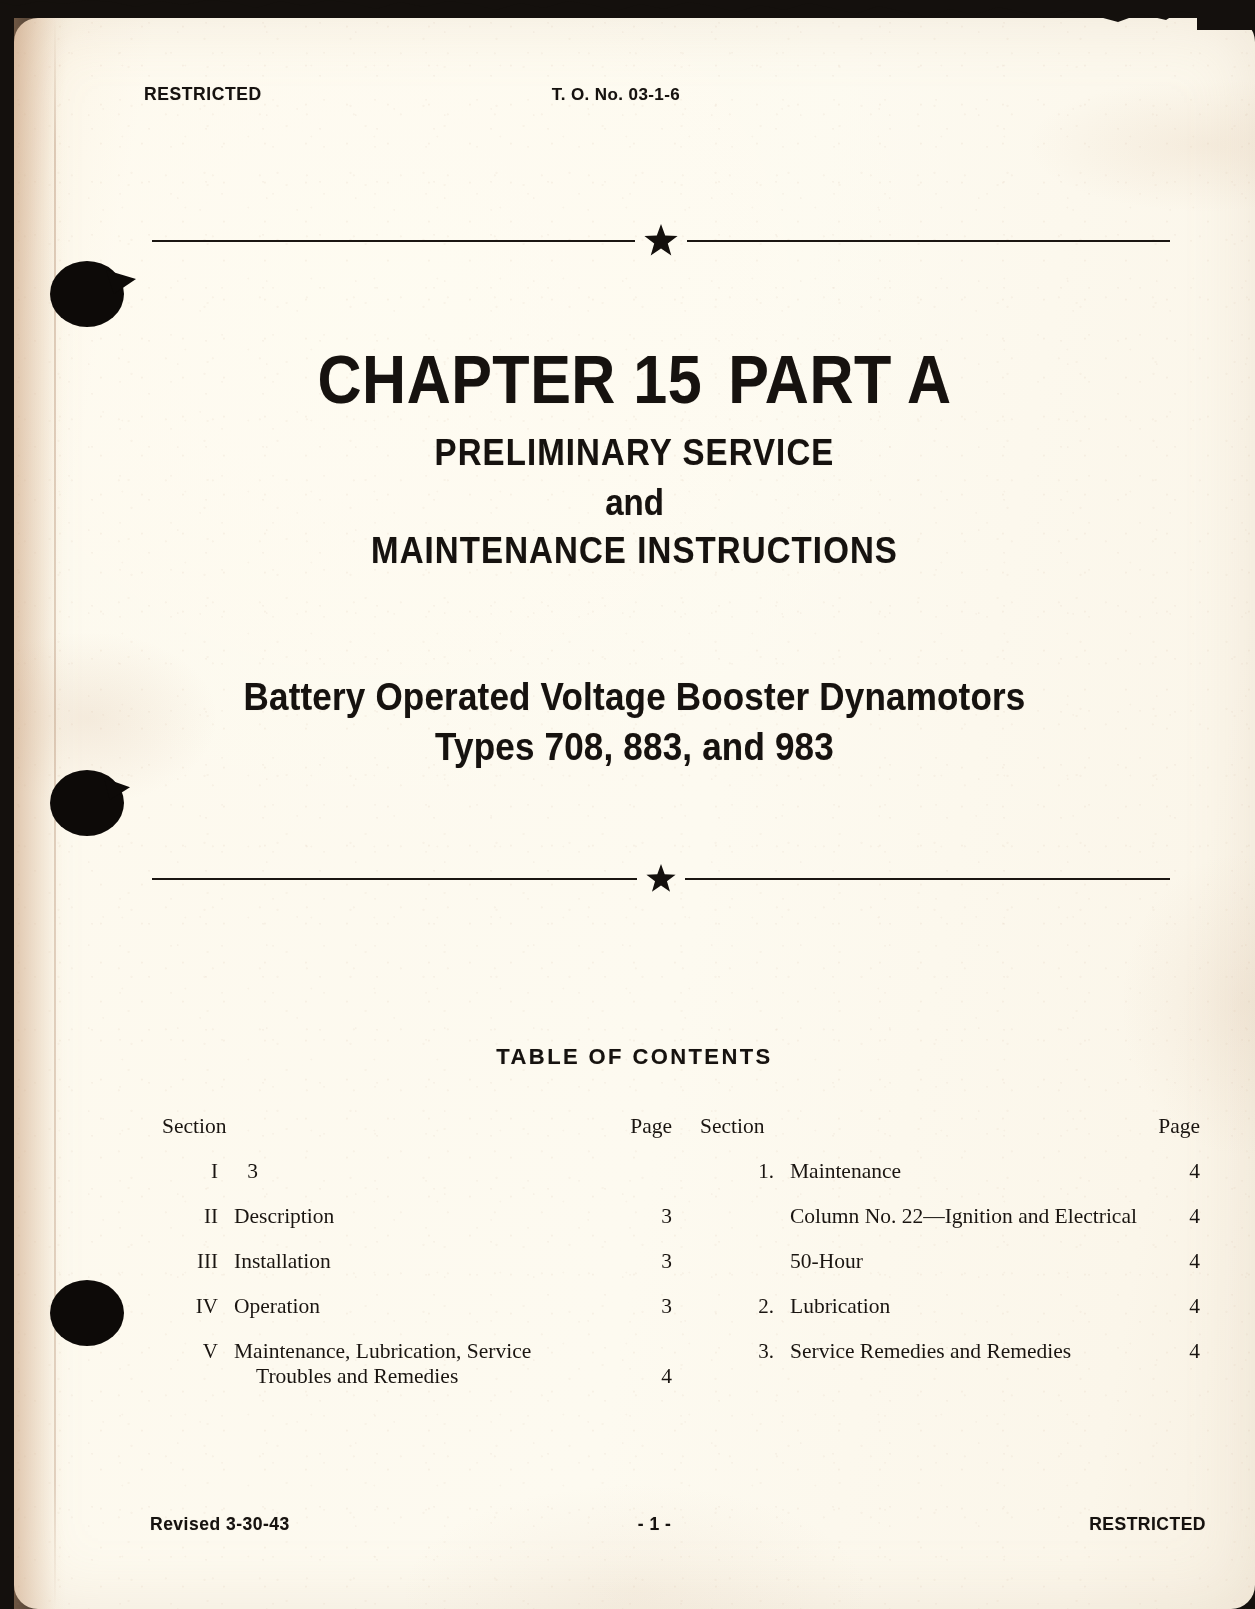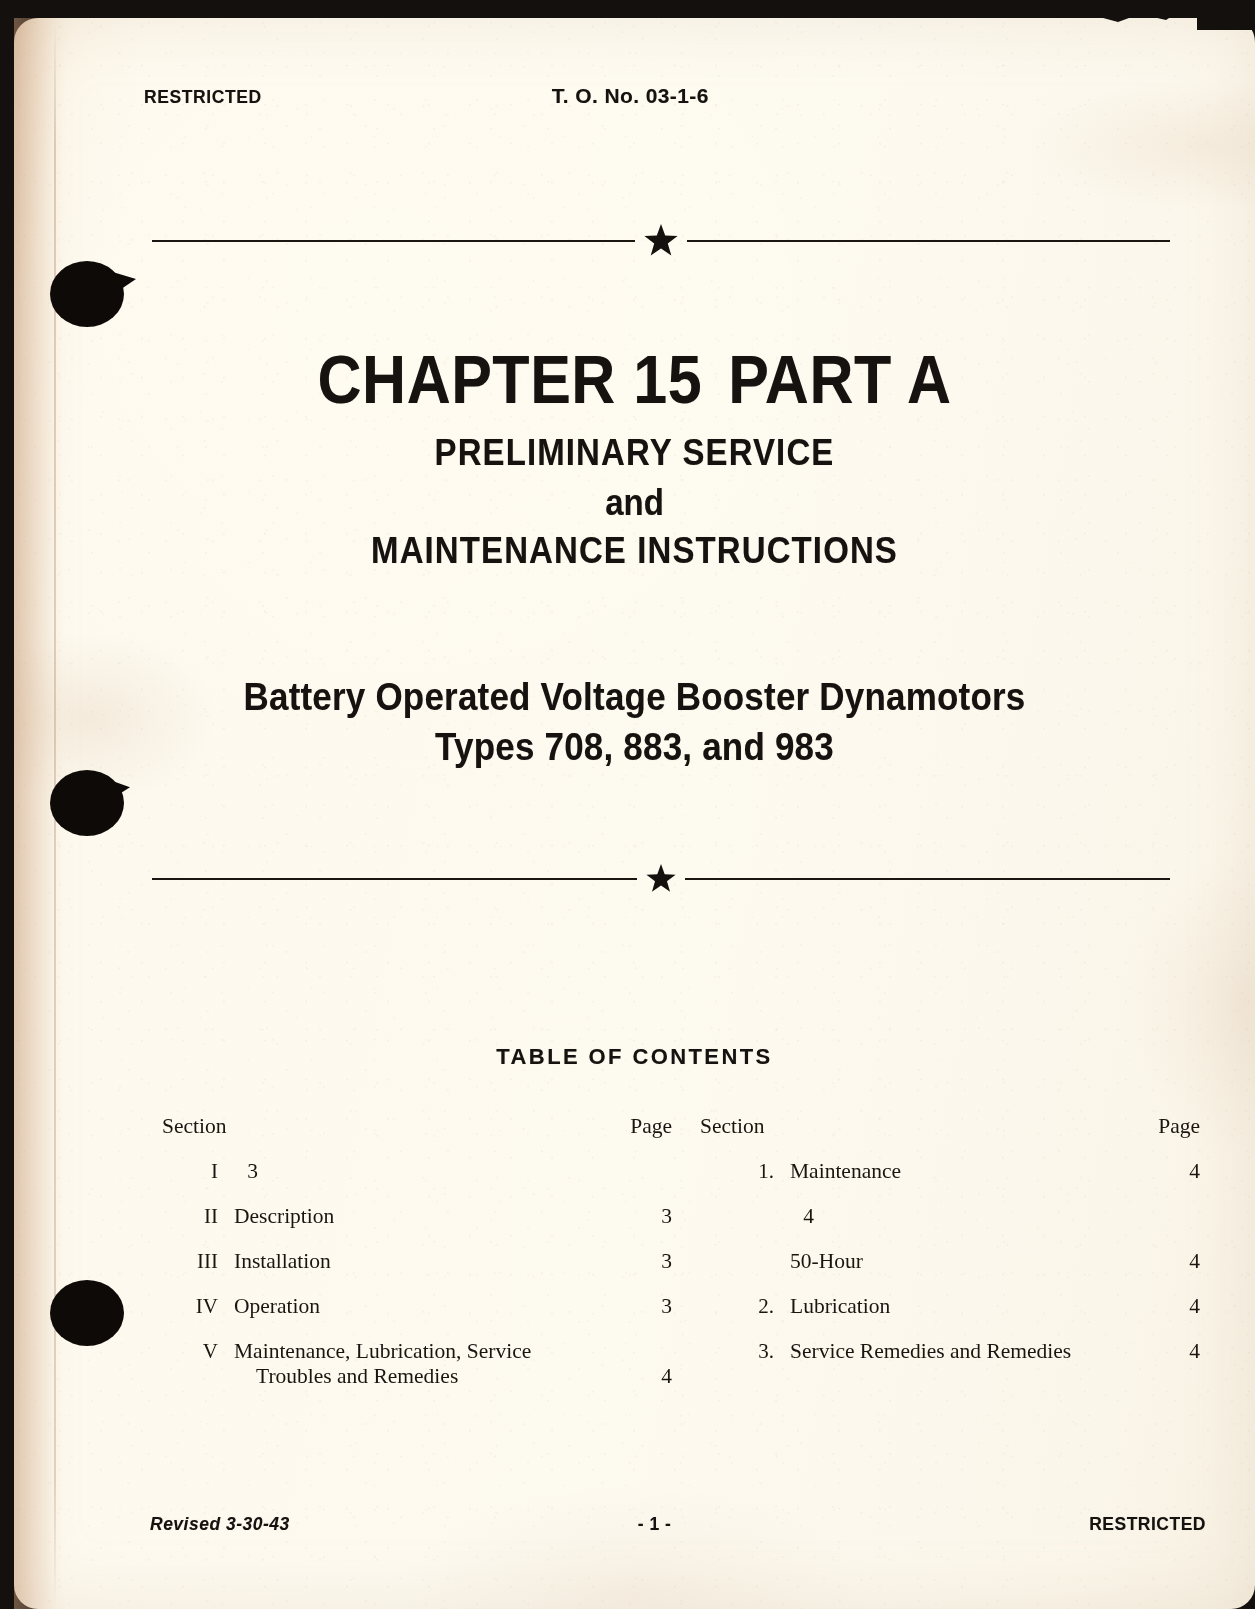--- a/index.html
+++ b/index.html
@@ -137,21 +137,21 @@
   .rh-left {
     font-family: "Liberation Sans", sans-serif;
     font-weight: 700;
     font-size: 17.5px;
     letter-spacing: 0.6px;
     color: #16120f;
   }
   .rh-center {
     font-family: "Liberation Sans", sans-serif;
     font-weight: 700;
-    font-size: 21px;
+    font-size: 17px;
     letter-spacing: 0.4px;
     color: #16120f;
     margin-left: 290px;
   }
 
   
   .star-rule {
     position: absolute;
     display: flex;
     align-items: center;
@@ -328,21 +328,21 @@
     left: 136px; top: 1496px;
     width: 1056px;
     display: flex;
     align-items: baseline;
     font-family: "Liberation Sans", sans-serif;
     font-weight: 700;
     font-size: 17.5px;
     letter-spacing: 0.5px;
     color: #16120f;
   }
-  .footer-left   { flex: 0 0 auto; font-style: italic; }
+  .footer-left   { flex: 0 0 auto; }
   .footer-center { flex: 1 1 auto; text-align: center; margin-left: -70px; }
   .footer-right  { flex: 0 0 auto; }
 
   
   .ink { text-shadow: 0 0 0.7px rgba(20,16,12,0.30); }
 </style>
 </head>
 <body>
 
 <div class="scan-backdrop"></div>
@@ -437,20 +437,21 @@
           <span class="toc-head-page">Page</span>
         </div>
 
         <div class="toc-row">
           <span class="toc-num">1.</span>
           <span class="toc-label">Maintenance</span>
           <span class="toc-page">4</span>
         </div>
         <div class="toc-row">
           <span class="toc-num"></span>
+          <span class="toc-label">Column No. 22—Ignition and Electrical</span>
           <span class="toc-page">4</span>
         </div>
         <div class="toc-row">
           <span class="toc-num"></span>
           <span class="toc-label">50-Hour</span>
           <span class="toc-page">4</span>
         </div>
         <div class="toc-row">
           <span class="toc-num">2.</span>
           <span class="toc-label">Lubrication</span>

